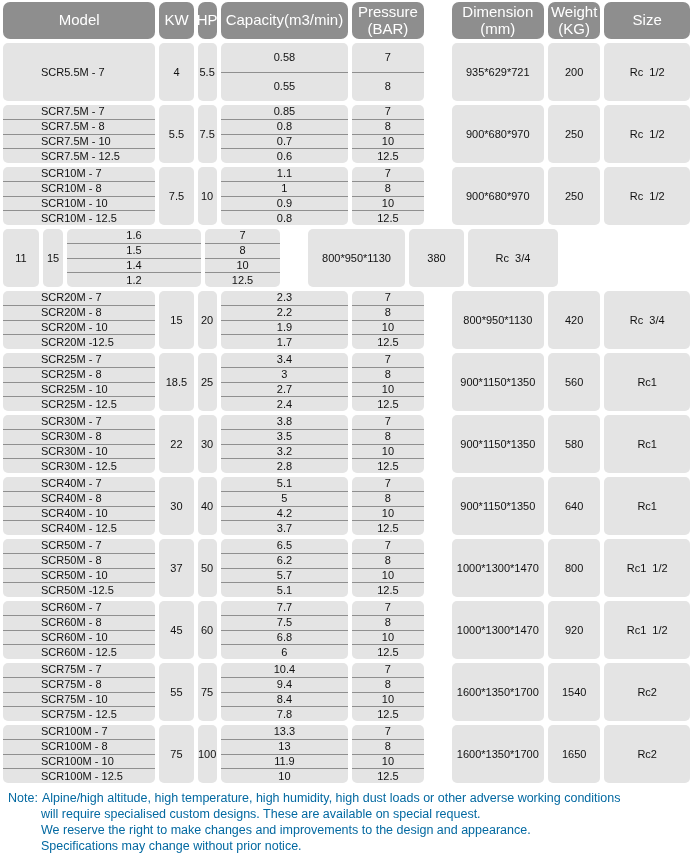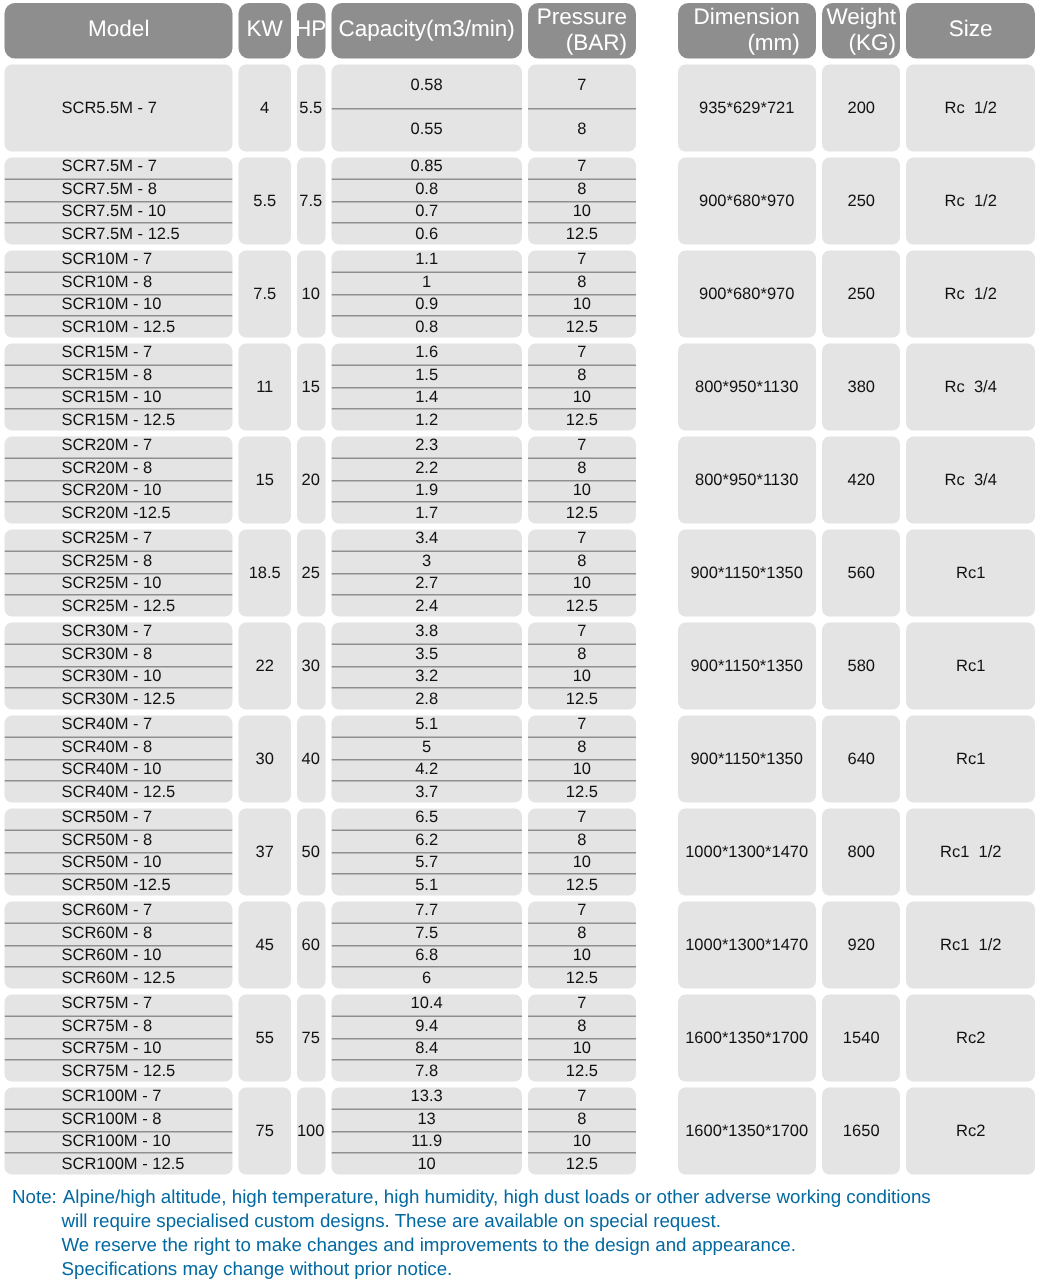--- a/index.html
+++ b/index.html
@@ -37,21 +37,21 @@
 
   
   .thead .cell {
     background: var(--header-bg, #8e8e8e);
     color: var(--header-text, #fff);
     border-radius: 7px;
     height: 37px;
     display: flex;
     align-items: center;
     justify-content: center;
-    text-align: right;
+    text-align: center;
     font-size: 15px;
     line-height: 1.1;
     white-space: pre-line;
   }
 
   
   .group { height: 58px; }
   .group .cell {
     display: flex;
     flex-direction: column;
@@ -172,26 +172,20 @@
           <div class="item">7</div>
           <div class="item">8</div>
           <div class="item">10</div>
           <div class="item">12.5</div>
         </div>
         <div class="cell c-dim single">900*680*970</div>
         <div class="cell c-wt single">250</div>
         <div class="cell c-size single">Rc  1/2</div>
       </div>
       <div class="trow group">
-        <div class="cell c-model stack">
-          <div class="item">SCR15M - 7</div>
-          <div class="item">SCR15M - 8</div>
-          <div class="item">SCR15M - 10</div>
-          <div class="item">SCR15M - 12.5</div>
-        </div>
         <div class="cell c-kw single">11</div>
         <div class="cell c-hp single">15</div>
         <div class="cell c-cap stack">
           <div class="item">1.6</div>
           <div class="item">1.5</div>
           <div class="item">1.4</div>
           <div class="item">1.2</div>
         </div>
         <div class="cell c-pres stack">
           <div class="item">7</div>

